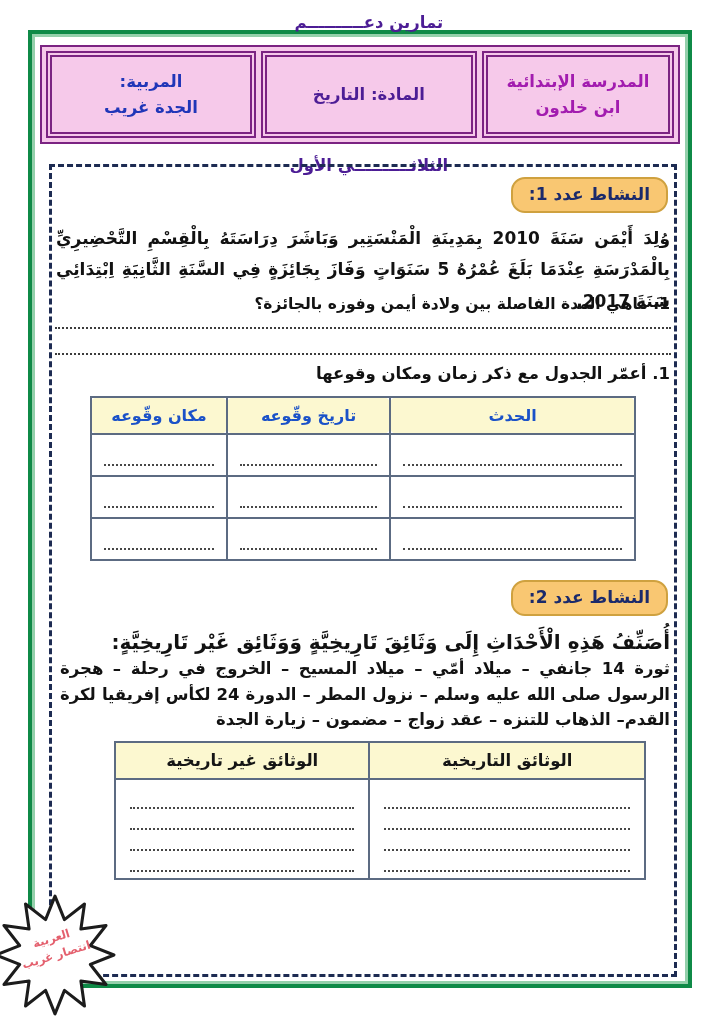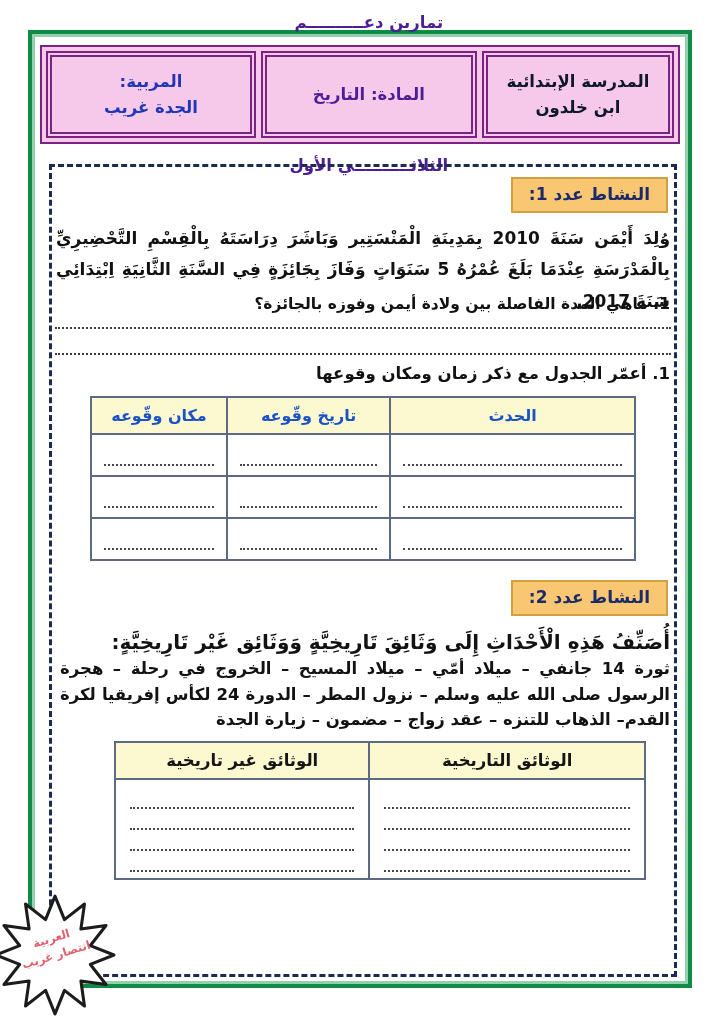--- a/index.html
+++ b/index.html
@@ -22,31 +22,31 @@
     display:flex; direction:rtl; gap:5px; padding:4px;
   }
   .hbox {
     background:#f6c9ea;
     border:2px solid #7b2382;
     box-shadow: inset 0 0 0 2px #f6c9ea, inset 0 0 0 4px #7b2382;
     display:flex; flex-direction:column; align-items:center; justify-content:center;
     text-align:center; line-height:1.55; font-weight:bold; font-size:16.5px;
     padding:2px 6px;
   }
-  .hbox.school  { flex:30 0 0; color:#0f172a; }
+  .hbox.school  { flex:30 0 0; color:#a21caf; }
   .hbox.subject { flex:34 0 0; color:#4c1d95;gap:46px; }
   .hbox.teacher { flex:33 0 0; color:#2036b8; }
   
   .content {
     position:absolute; left:17px; top:130px; width:628px; height:813px;
     border:3px dashed #1d2b52; direction:rtl;
   }
   .badge {
     position:absolute; right:6px;
-    background:#f9c772; border:2px solid #cfa13f; border-radius:0;
+    background:#f9c772; border:2px solid #cfa13f; border-radius:14px;
     padding:5px 16px 7px; color:#1b2a6b; font-weight:bold; font-size:17px;
     white-space:nowrap;
   }
   .badge.b1 { top:10px; }
   .badge.b2 { top:413px; }
   .para1 {
     position:absolute; top:56px; right:4px; left:4px;
     font-size:17px; font-weight:700; color:#121212;
     text-align:justify; line-height:1.85; direction:rtl;
   }

